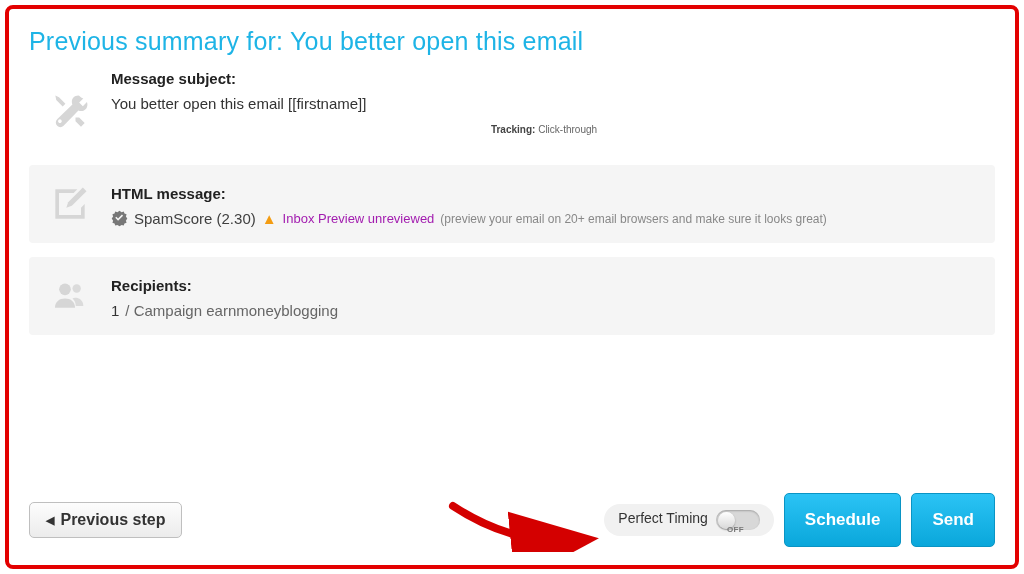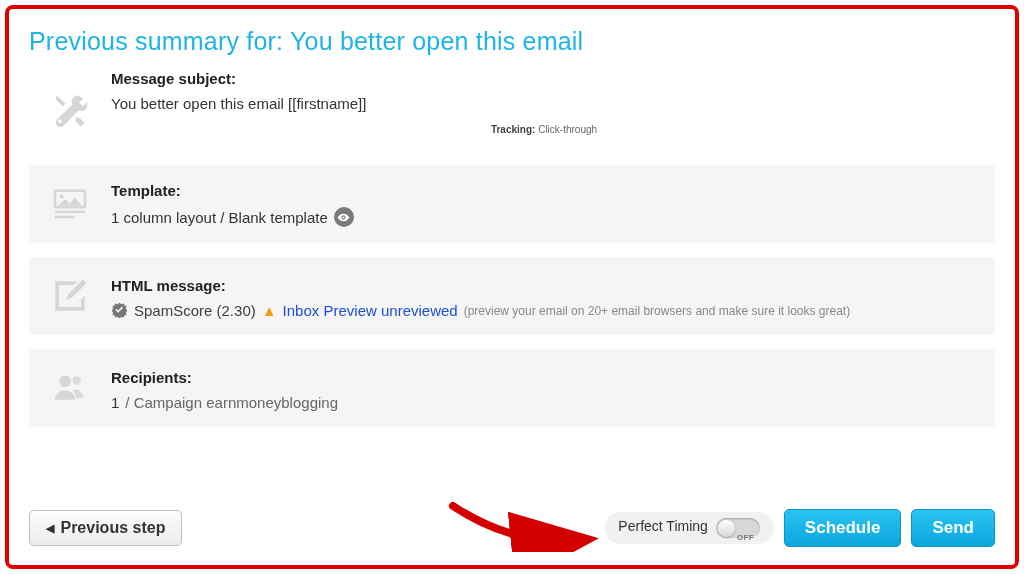--- a/index.html
+++ b/index.html
@@ -104,22 +104,22 @@
     }
     .spam-score {
       color: #404040;
       font-size: 15px;
     }
     .warn-icon {
       color: #f39c12;
       font-size: 15px;
     }
     .inbox-link {
-      color: #1d4ed8;
-      font-size: 15px;
+      color: #a21caf;
+      font-size: 13px;
     }
     .hint-text {
       color: #888;
       font-size: 12px;
     }
     .recipients-count {
       color: #333;
       font-size: 15px;
     }
     .recipients-name {
@@ -177,30 +177,30 @@
       background: linear-gradient(#fff, #d8d8d8);
       border-radius: 50%;
       position: absolute;
       left: 2px;
       box-shadow: 0 1px 2px rgba(0,0,0,0.3);
     }
     .toggle-label {
       font-size: 8px;
       color: #777;
       position: absolute;
-      right: 6px;
+      right: 16px;
       font-weight: bold;
       letter-spacing: 0.3px;
       margin-top: 18px;
     }
     .btn-primary {
       background: linear-gradient(#2bc3f5, #0aa7db);
       border: 1px solid #0a94c4;
       border-radius: 5px;
-      padding: 8px 20px;
+      padding: 16px 20px;
       font-size: 17px;
       font-weight: bold;
       color: #fff;
       cursor: pointer;
     }
     .arrow-annotation {
       position: absolute;
       left: 445px;
       top: 492px;
       pointer-events: none;
@@ -224,42 +224,20 @@
     <div class="card-content">
       <div class="card-label">Message subject:</div>
       <div class="card-value">You better open this email [[firstname]]</div>
       <div class="tracking-line">
         <span class="tracking-label">Tracking:</span>
         <span>Click-through</span>
       </div>
     </div>
   </div>
 
-  <div class="summary-card">
-    <div class="card-icon">
-      <svg viewBox="0 0 48 48" width="44" height="40" fill="#d6d6d6">
-        <rect x="6" y="8" width="36" height="20" rx="1" fill="none" stroke="#d6d6d6" stroke-width="3"></rect>
-        <circle cx="14" cy="15" r="2.5"></circle>
-        <path d="M10 26l8-8 6 6 6-8 8 10z"></path>
-        <rect x="6" y="32" width="36" height="3"></rect>
-        <rect x="6" y="38" width="24" height="3"></rect>
-      </svg>
-    </div>
-    <div class="card-content">
-      <div class="card-label">Template:</div>
-      <div class="card-value">
-        <span>1 column layout / Blank template</span>
-        <span class="eye-badge">
-          <svg viewBox="0 0 24 24" fill="#fff">
-              <path d="M12 5C7 5 3 9 1 12c2 3 6 7 11 7s9-4 11-7c-2-3-6-7-11-7zm0 11a4 4 0 110-8 4 4 0 010 8zm0-6a2 2 0 100 4 2 2 0 000-4z"></path>
-            </svg>
-        </span>
-      </div>
-    </div>
-  </div>
 
   <div class="summary-card">
     <div class="card-icon">
       <svg viewBox="0 0 48 48" width="44" height="44" fill="#d6d6d6">
         <path d="M8 8v32h32V24l-4 4v8H12V12h16l4-4H8z"></path>
         <path d="M38 6l4 4-16 16-6 2 2-6L38 6z"></path>
       </svg>
     </div>
     <div class="card-content">
       <div class="card-label">HTML message:</div>

